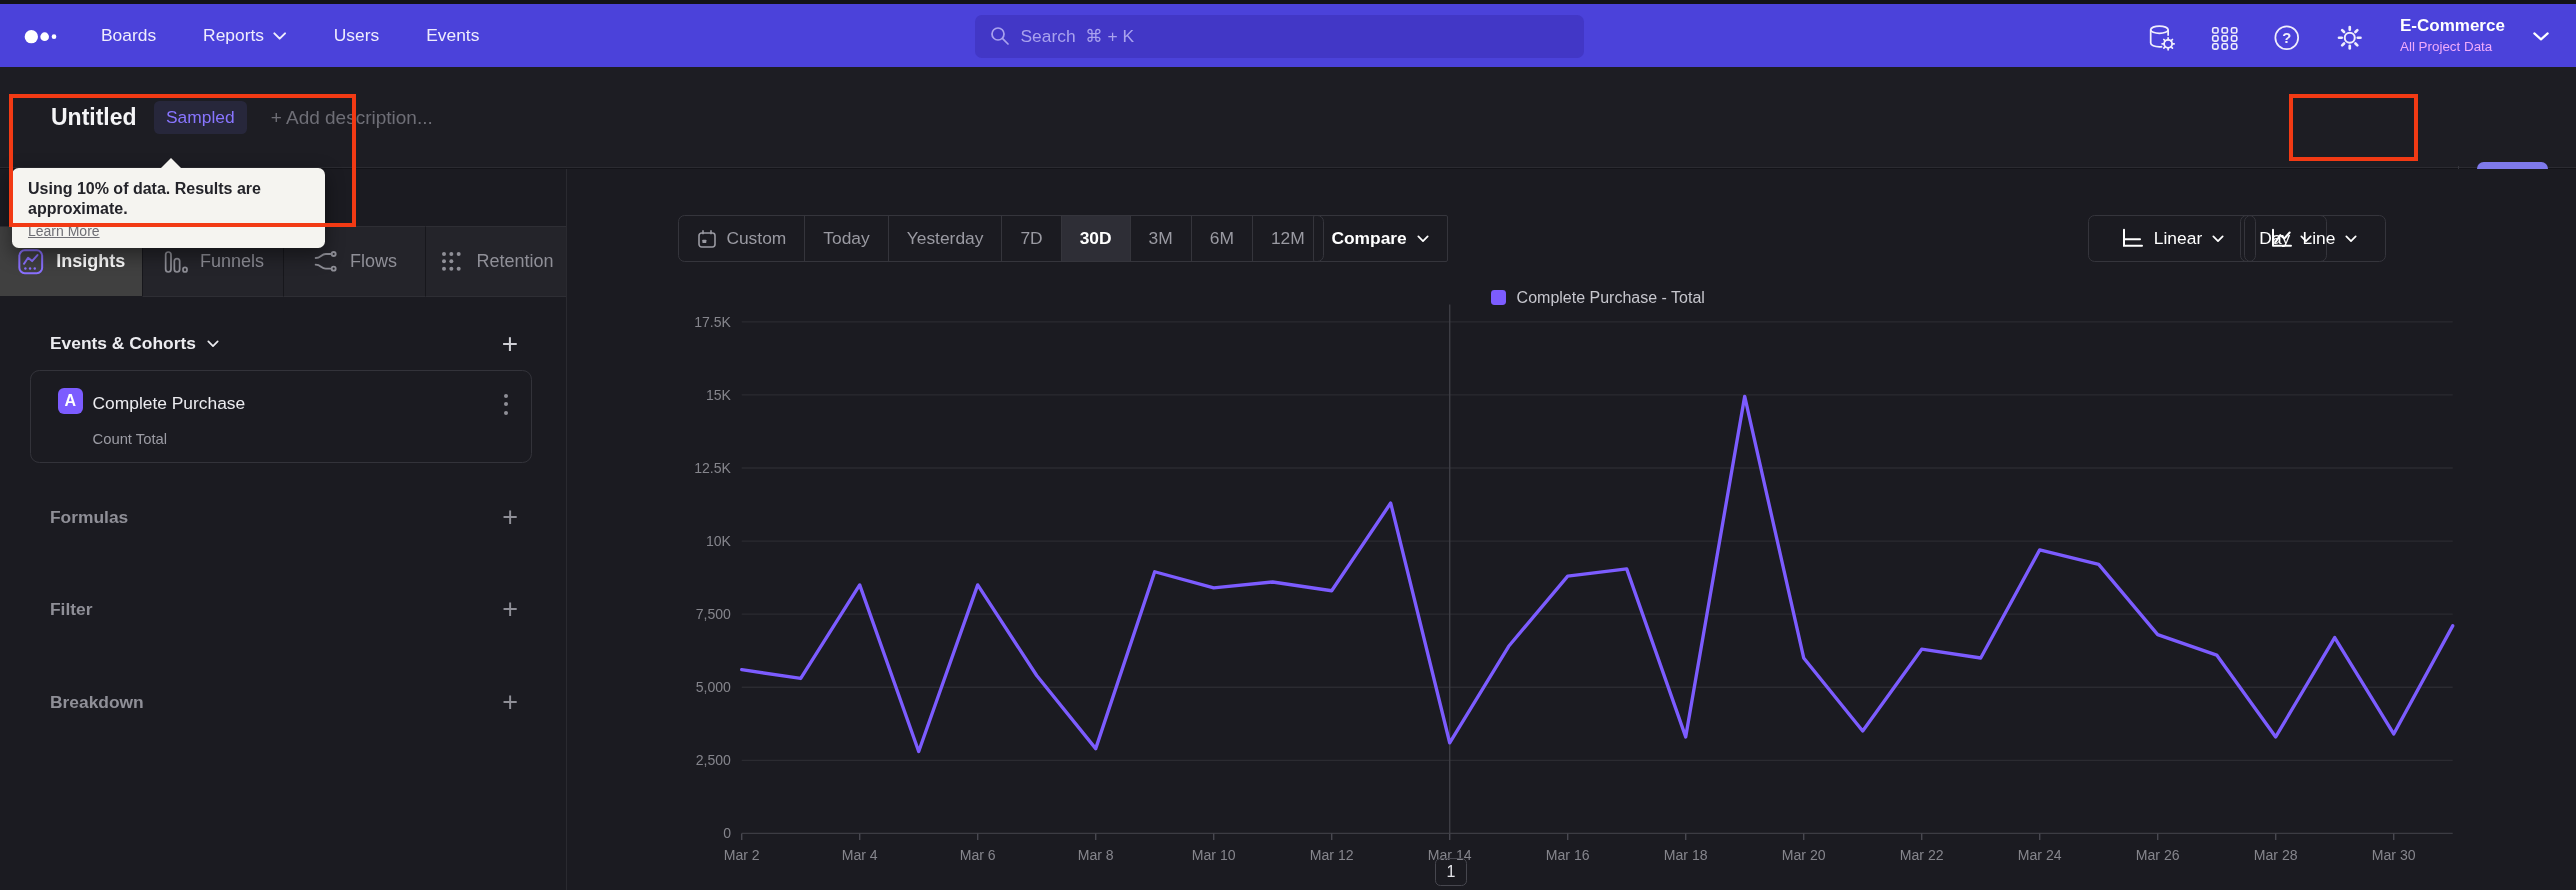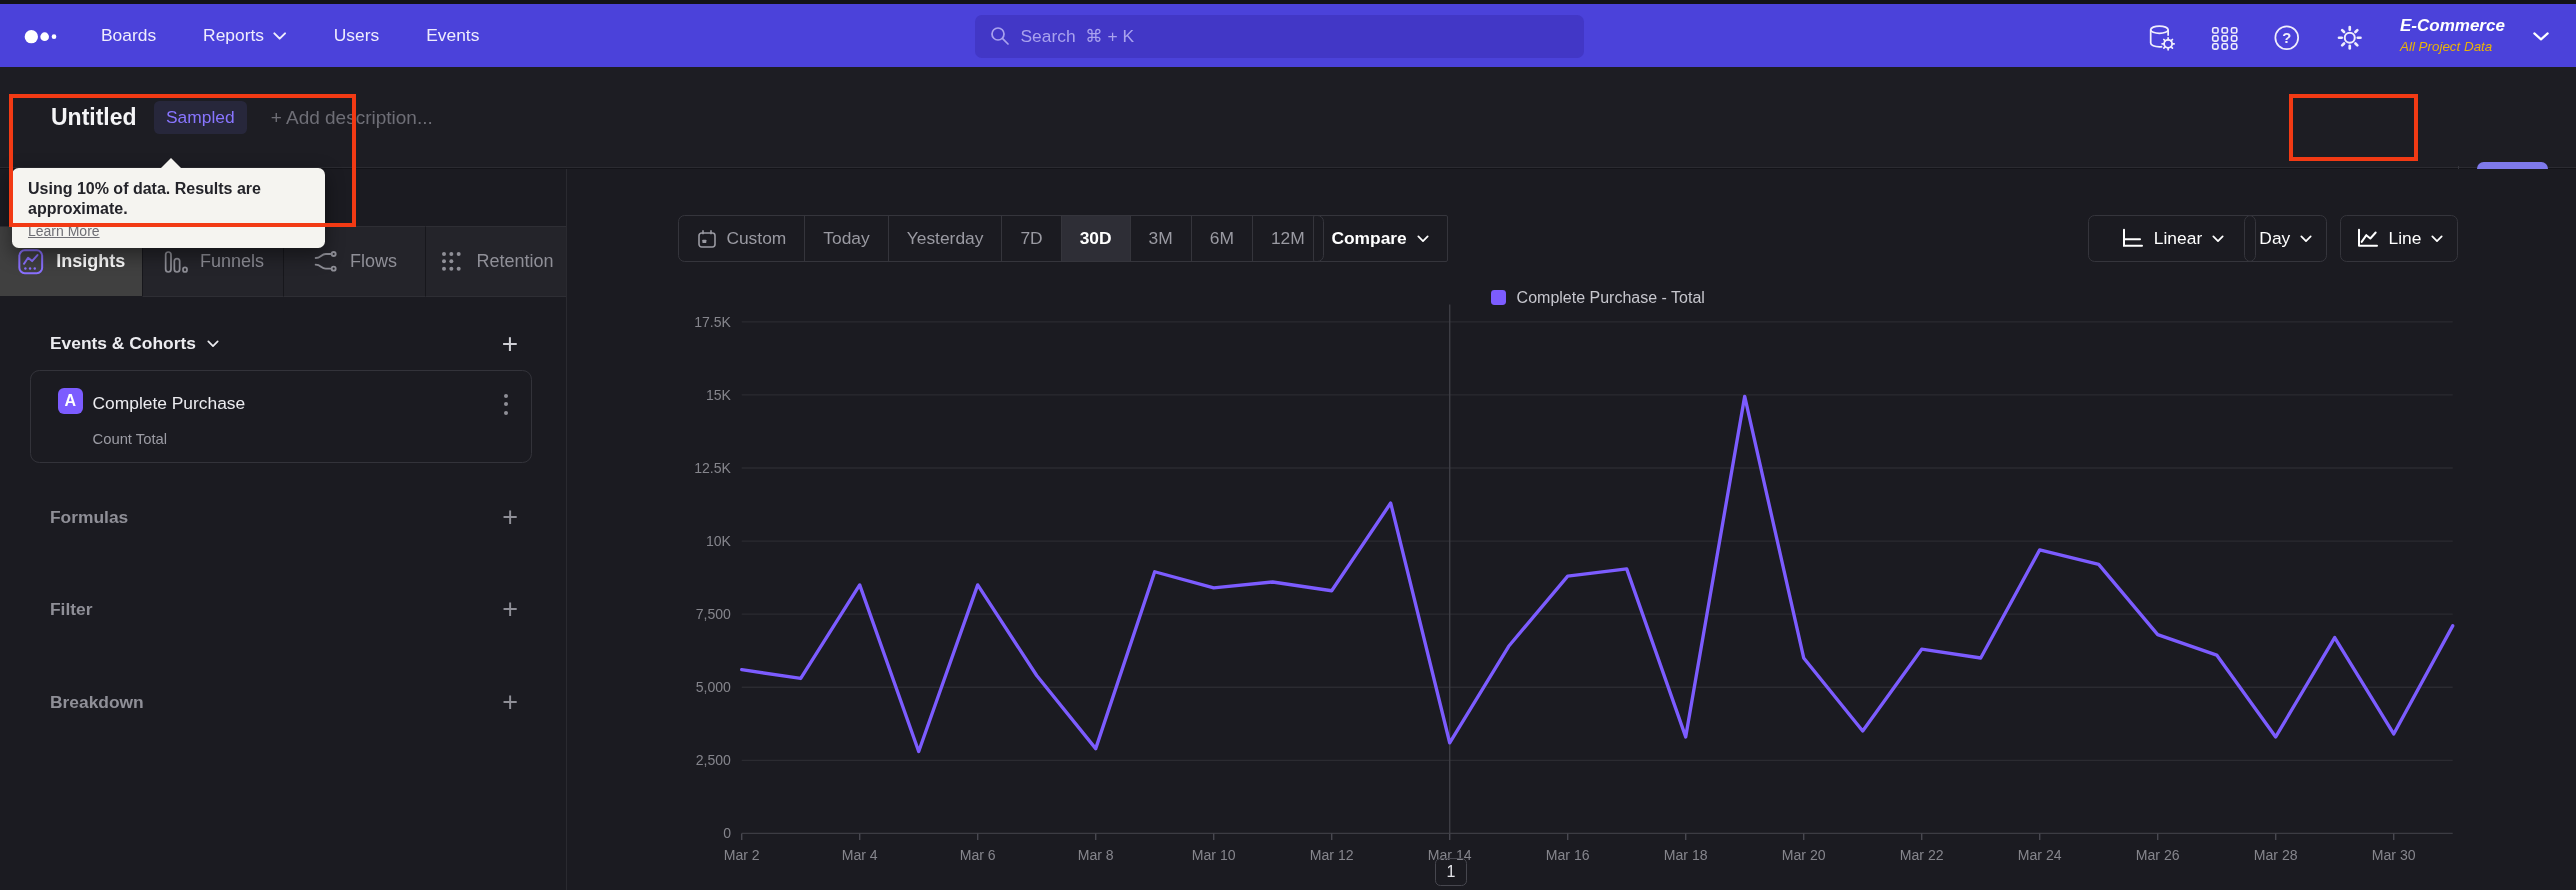--- a/index.html
+++ b/index.html
@@ -14,23 +14,23 @@
   
   .top-strip { position: absolute; left:0; top:0; width:2576px; height:4px; background:#131318; }
   .nav { position: absolute; left:0; top:4px; width:2576px; height:63px; background:#4b42da; }
   .nav-left { position:absolute; left:101px; top:0; height:63px; display:flex; align-items:center; gap:47px; }
   .nav-item { color:#efedfd; font-size:17.4px; font-weight:500; display:flex; align-items:center; gap:9.4px; cursor:pointer; }
   .logo { position:absolute; left:24px; top:23.5px; }
   .search-wrap { position:absolute; left:975px; top:10.7px; width:609px; height:43px; background:#4237c6; border-radius:6.7px; display:flex; align-items:center; padding:0 14.8px; gap:10.7px; }
   .search-wrap input { flex:1; background:transparent; border:none; outline:none; color:#cfc9f6; font-size:17.4px; font-family:inherit; }
   .search-wrap input::placeholder { color:#a9a2ee; }
   .nav-icon { position:absolute; top:19px; width:29.5px; height:29.5px; color:#f0eefc; cursor:pointer; }
-  .project { position:absolute; left:2400px; top:12px; cursor:pointer;font-style:italic; }
+  .project { position:absolute; left:2400px; top:12px; cursor:pointer; }
   .project .pname { font-size:17px; font-weight:700; color:#ffffff; }
-  .project .pscope { font-size:13.4px; color:#eab308; margin-top:3.4px; }
+  .project .pscope { font-size:13.4px; color:#f0abfc; margin-top:3.4px; }
   .proj-caret { position:absolute; left:2533px; top:27px; color:#fff; }
 
   
   .title-bar { position:absolute; left:0; top:67px; width:2576px; height:101px; background:#1d1d23; border-bottom:1.3px solid #2b2b31; }
   .title-left { position:absolute; left:51px; top:0; height:101px; display:flex; align-items:center; }
   .report-title { font-size:23px; font-weight:700; color:#f4f4f6; }
   .sampled-badge { margin-left:17.4px; background:#27273b; color:#8875ff; font-size:17.4px; padding:6px 12px; border-radius:5.4px; cursor:pointer; }
   .add-desc { margin-left:24px; font-size:19px; color:#6e6e76; cursor:text; }
   .tb-icon { position:absolute; color:#e9e9ee; cursor:pointer; }
   .toggle { position:absolute; left:2322px; top:105px; width:66px; height:36px; background:#7b74ee; border-radius:18px; cursor:pointer; }
@@ -74,21 +74,21 @@
   
   .main { position:absolute; left:568px; top:0; width:2008px; height:721px; }
   .range-control { position:absolute; left:110px; top:46px; height:47px; display:flex; border:1.3px solid #35353c; border-radius:6.7px; overflow:hidden; }
   .range-cell { display:flex; align-items:center; justify-content:flex-end; gap:9.4px; padding:0 18px; font-size:17.4px; color:#9a9aa2; cursor:pointer; white-space:nowrap; }
   .range-cell + .range-cell { border-left:1.3px solid #35353c; }
   .range-cell.active { background:#2e2e36; color:#ffffff; font-weight:600; }
   .compare-btn { position:absolute; left:745px; top:46px; height:47px; padding:0 17.4px; border:1.3px solid #35353c; border-radius:2px; display:flex; align-items:center; gap:10.7px; font-size:17.4px; font-weight:600; color:#fff; cursor:pointer; }
   .dd-btn { position:absolute; top:46px; height:47px; border:1.3px solid #35353c; border-radius:6.7px; display:flex; align-items:center; justify-content:center; gap:9.4px; font-size:17.4px; color:#fff; cursor:pointer; }
   .dd-linear { left:1520px; width:168px; }
   .dd-day { left:1676px; width:83px; }
-  .dd-line { left:1772px; width:118px; }
+  .dd-line { left:1672px; width:146px; }
   .legend { position:absolute; left:174px; top:118px; width:1712px; height:21.5px; display:flex; align-items:center; justify-content:center; gap:10.7px; cursor:pointer; }
   .legend .swatch { width:14.8px; height:14.8px; border-radius:3.4px; background:#7c5cff; }
   .legend .llabel { font-size:16px; color:#c6c6cd; }
   #chart-svg { position:absolute; left:109px; top:126px; }
   #chart-svg text { font-family:"Liberation Sans","DejaVu Sans",sans-serif; }
   .pagination { position:absolute; left:867px; top:689px; width:32px; height:28px; border:1.3px solid #47474f; border-radius:5.4px; display:flex; align-items:center; justify-content:center; font-size:16px; color:#e3e3e8; cursor:pointer; }
 
   .caret-svg { flex:none; }
 </style>
 </head>

